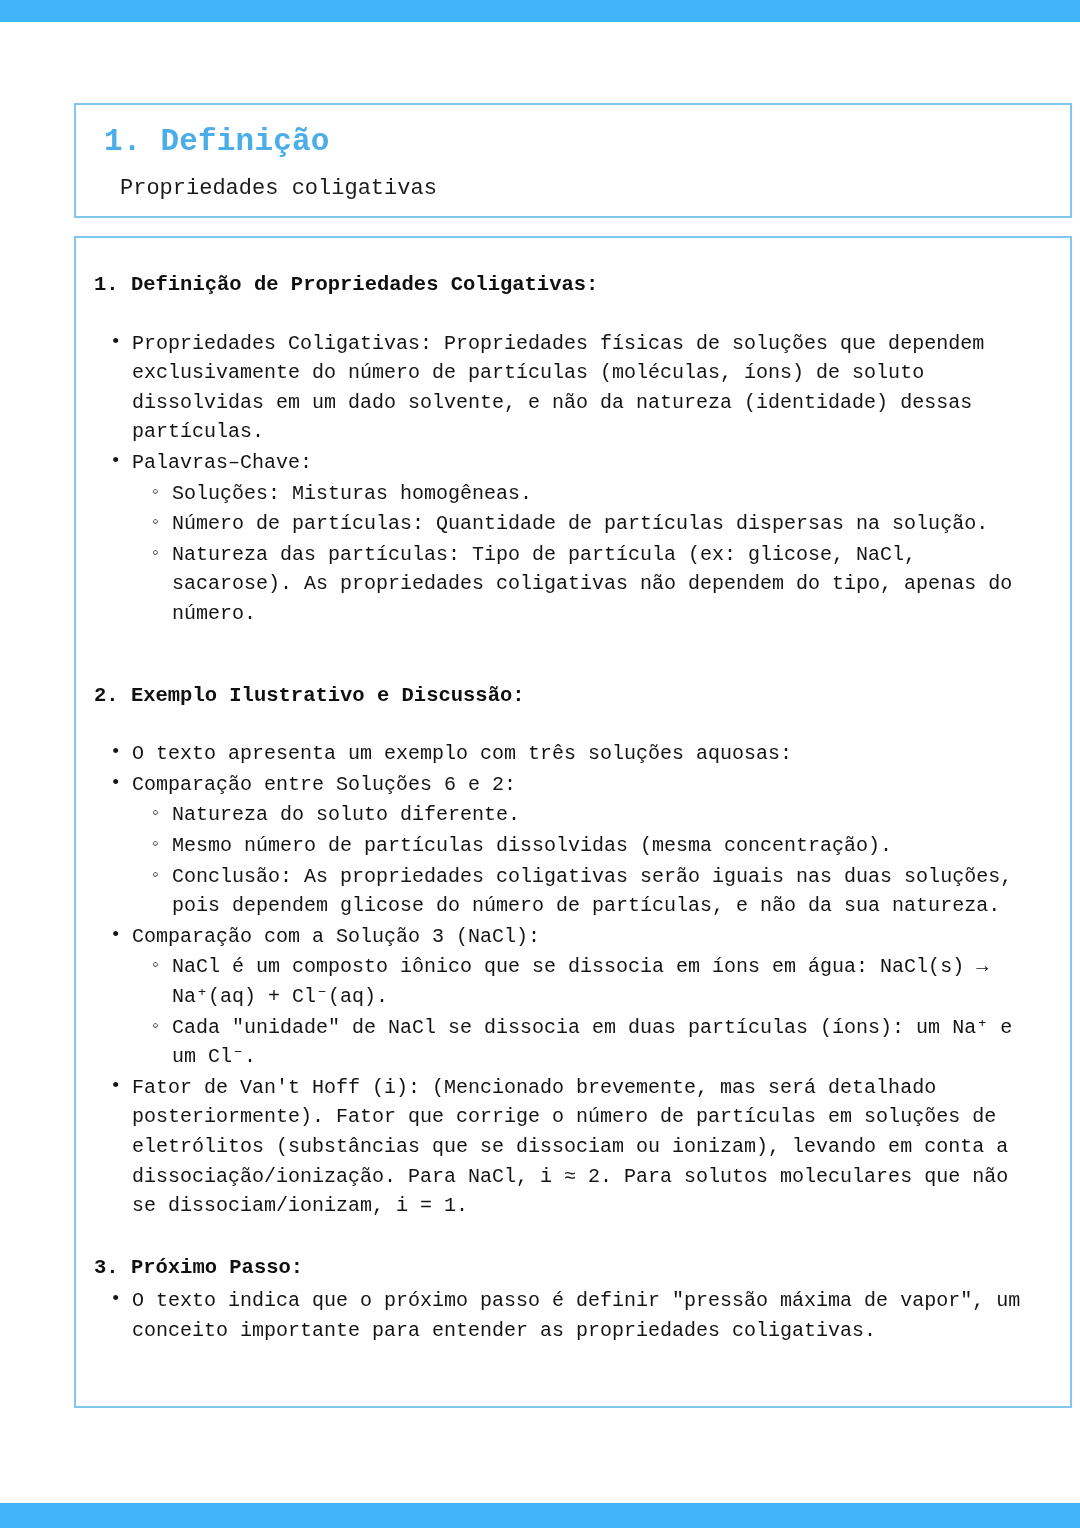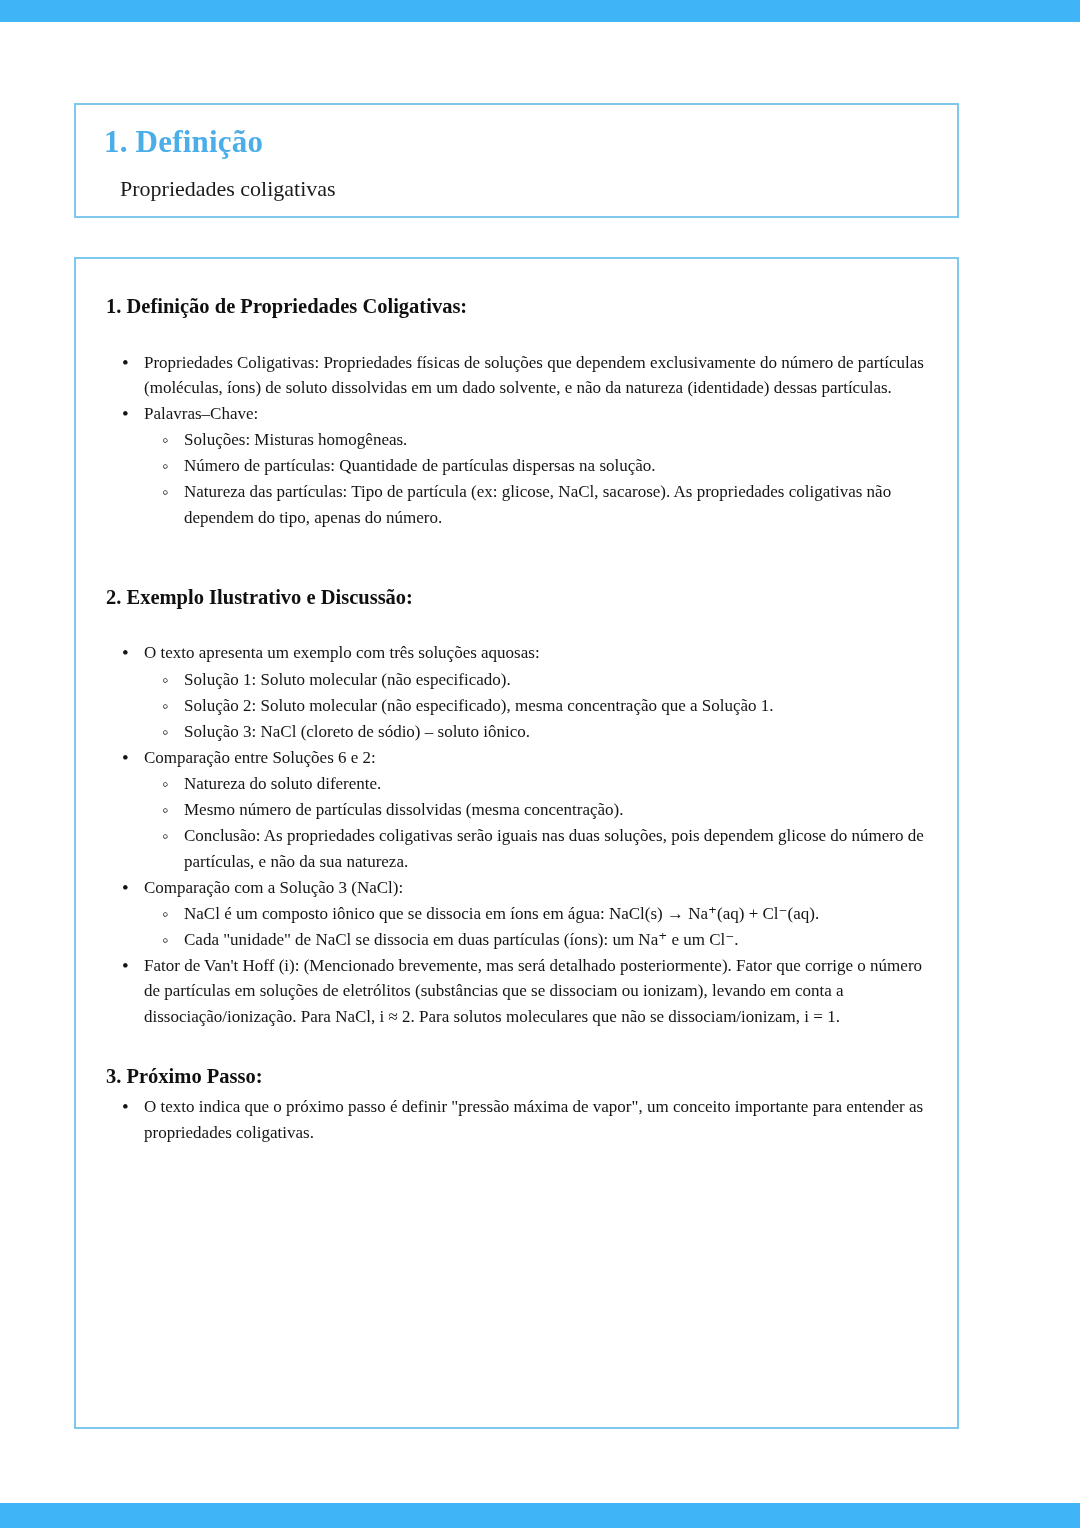--- a/index.html
+++ b/index.html
@@ -24,36 +24,37 @@
     width: 1080px;
     background: #3fb4f7;
   }
   .page-bar.top    { top: 0;   height: 22px; }
   .page-bar.bottom { top: 1503px; height: 25px; }
 
   
   .box {
     position: absolute;
     left: 74px;
-    width: 885px;            
+    width: 998px;            
     box-sizing: border-box;
     border: 2px solid #7fc7ec;
     background: #ffffff;
+    font-family: Liberation Mono, monospace;
   }
 
   .header-box {
     top: 103px;
     height: 115px;
     padding: 20px 28px 0 28px;
   }
 
   .content-box {
-    top: 257px;
+    top: 236px;
     height: 1172px;          
-    padding: 34px 30px 0 30px;
+    padding: 34px 30px 0 18px;
   }
 
   
   .doc-title {
     font-size: 31px;
     font-weight: 700;
     color: #4baee8;
     letter-spacing: 0.2px;
     line-height: 1.12;
     margin: 0 0 4px 0;
@@ -80,21 +81,21 @@
 
   
   ul {
     margin: 0;
     padding: 0;
     list-style: none;
   }
 
   li {
     position: relative;
-    font-size: 17px;
+    font-size: 20px;
     line-height: 1.48;
     color: #141414;
   }
 
   
   .lvl1 > li {
     padding-left: 38px;
     margin-bottom: 1px;
   }
   .lvl1 > li::before {
@@ -152,25 +153,20 @@
         <li><span>Número de partículas: Quantidade de partículas dispersas na solução.</span></li>
         <li><span>Natureza das partículas: Tipo de partícula (ex: glicose, NaCl, sacarose). As propriedades coligativas não dependem do tipo, apenas do número.</span></li>
       </ul>
     </li>
   </ul>
 
   <div class="section-heading s2">2. Exemplo Ilustrativo e Discussão:</div>
   <ul class="lvl1">
     <li>
       <span>O texto apresenta um exemplo com três soluções aquosas:</span>
-      <ul class="lvl2">
-        <li><span>Solução 1: Soluto molecular (não especificado).</span></li>
-        <li><span>Solução 2: Soluto molecular (não especificado), mesma concentração que a Solução 1.</span></li>
-        <li><span>Solução 3: NaCl (cloreto de sódio) – soluto iônico.</span></li>
-      </ul>
     </li>
     <li>
       <span>Comparação entre Soluções 6 e 2:</span>
       <ul class="lvl2">
         <li><span>Natureza do soluto diferente.</span></li>
         <li><span>Mesmo número de partículas dissolvidas (mesma concentração).</span></li>
         <li><span>Conclusão: As propriedades coligativas serão iguais nas duas soluções, pois dependem glicose do número de partículas, e não da sua natureza.</span></li>
       </ul>
     </li>
     <li>

